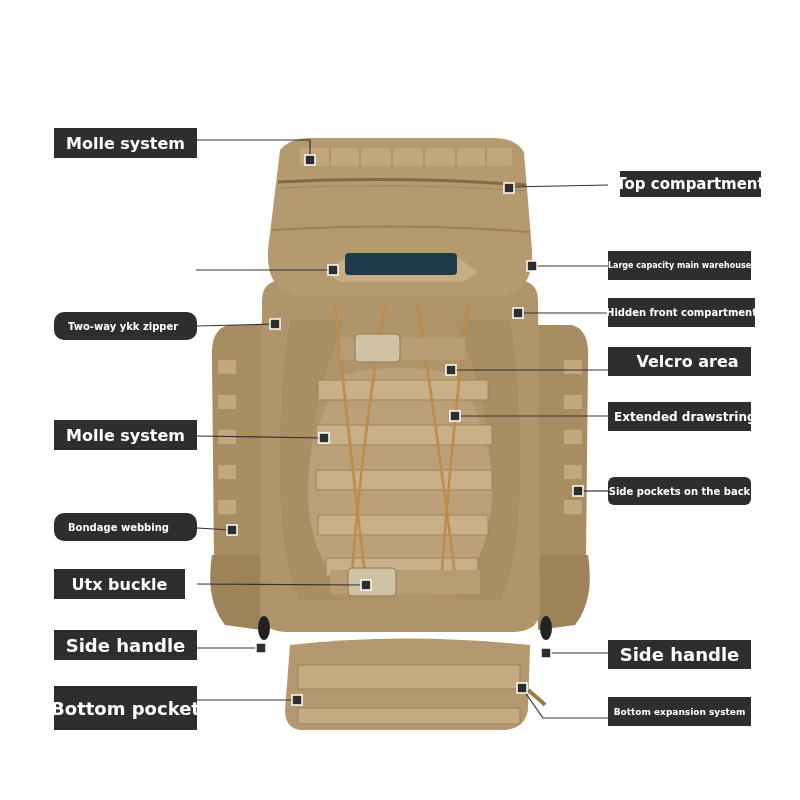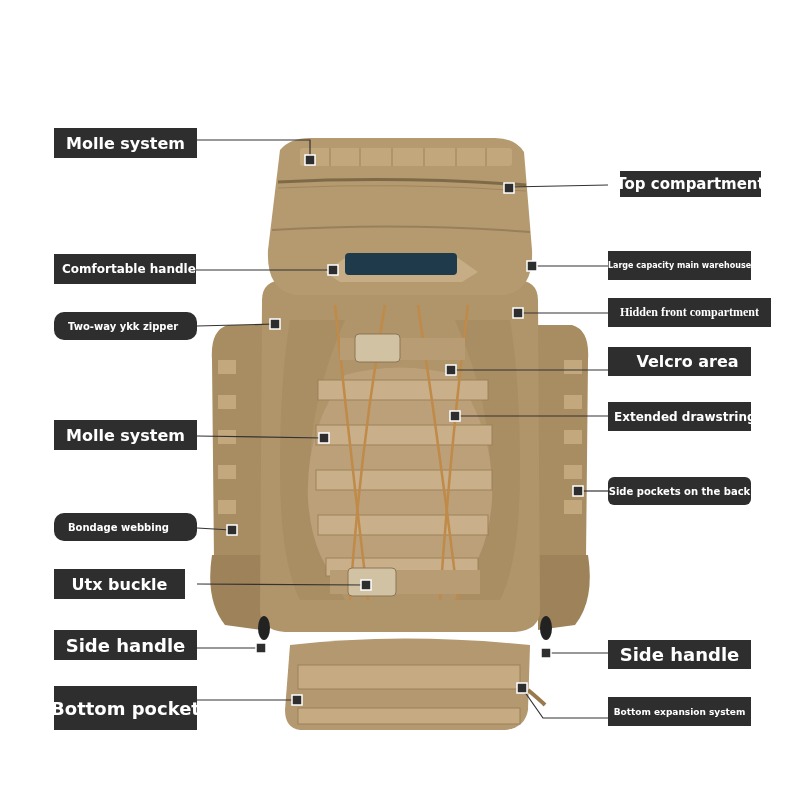--- a/index.html
+++ b/index.html
@@ -136,30 +136,29 @@
       <rect x="227" y="525" width="10" height="10"></rect>
       <rect x="361" y="580" width="10" height="10"></rect>
       <rect x="256" y="643" width="10" height="10"></rect>
       <rect x="541" y="648" width="10" height="10"></rect>
       <rect x="292" y="695" width="10" height="10"></rect>
       <rect x="517" y="683" width="10" height="10"></rect>
     </g>
   </svg>
 
   <div class="label lg" style="left:54px;top:128px;width:143px;height:30px;">Molle system</div>
-  <div class="label md" style="left:54px;top:254px;width:142px;height:30px;">Comfortable handle</div>
   <div class="label sm" style="left:54px;top:312px;width:143px;height:28px;">Two-way ykk zipper</div>
   <div class="label lg" style="left:54px;top:420px;width:143px;height:30px;">Molle system</div>
   <div class="label sm" style="left:54px;top:513px;width:143px;height:28px;">Bondage webbing</div>
   <div class="label lg" style="left:54px;top:569px;width:131px;height:30px;">Utx buckle</div>
   <div class="label xl" style="left:54px;top:630px;width:143px;height:30px;">Side handle</div>
   <div class="label xl" style="left:54px;top:686px;width:143px;height:44px;">Bottom pocket</div>
 
   <div class="label lg" style="left:608px;top:171px;width:141px;height:26px;font-size:15px;margin-left:12px;">Top compartment</div>
   <div class="label xs" style="left:608px;top:251px;width:143px;height:29px;">Large capacity main warehouse</div>
-  <div class="label xs" style="left:608px;top:298px;width:163px;height:29px;font-size:12px;font-family:Liberation Serif, serif;">Hidden front compartment</div>
+  <div class="label xs" style="left:608px;top:298px;width:147px;height:29px;font-size:10px;">Hidden front compartment</div>
   <div class="label lg" style="left:608px;top:347px;width:143px;height:29px;padding-left:16px;">Velcro area</div>
   <div class="label md" style="left:608px;top:402px;width:143px;height:29px;padding-left:6px;text-align:right;">Extended drawstring</div>
   <div class="label xs" style="left:608px;top:477px;width:143px;height:28px;font-size:10px;border-radius:6px;">Side pockets on the back</div>
   <div class="label xl" style="left:608px;top:640px;width:143px;height:29px;">Side handle</div>
   <div class="label xs" style="left:608px;top:697px;width:143px;height:29px;font-size:9px;">Bottom expansion system</div>
 
 </div>
 
 </body></html>

